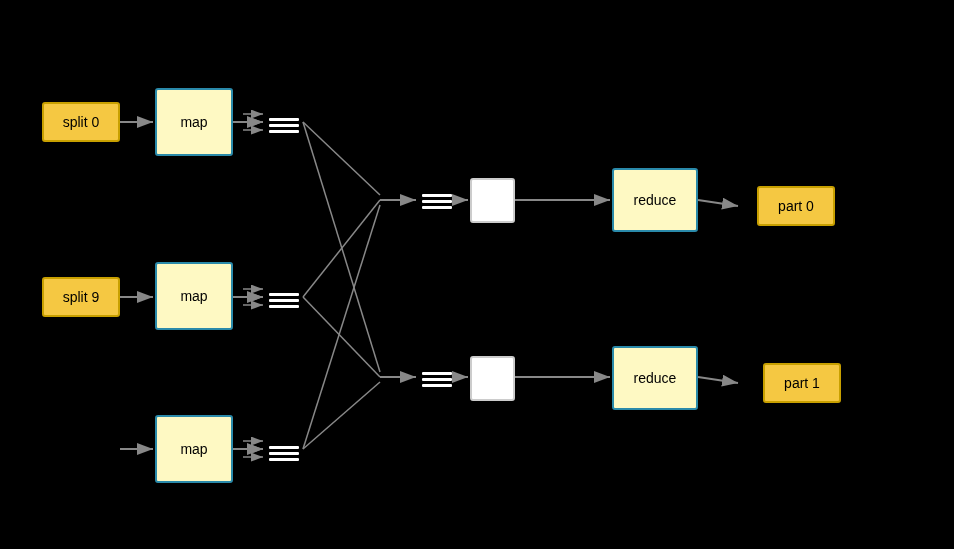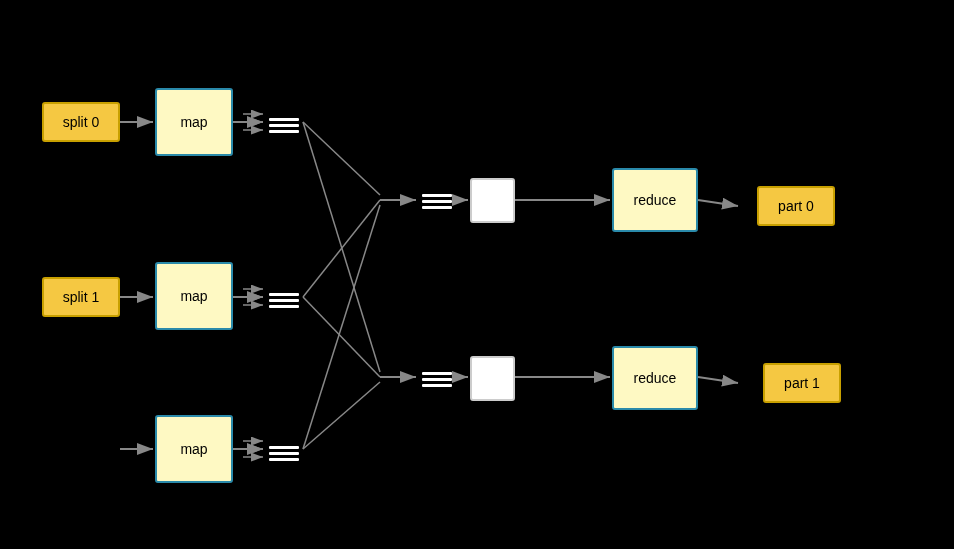--- a/index.html
+++ b/index.html
@@ -64,21 +64,21 @@
       border-radius: 1px;
     }
   </style>
 </head>
 <body>
 
 <div class="diagram">
 
   <div class="box box-yellow" style="left:42px; top:102px; width:78px; height:40px;">split 0</div>
 
-  <div class="box box-yellow" style="left:42px; top:277px; width:78px; height:40px;">split 1</div>
+  <div class="box box-yellow" style="left:42px; top:277px; width:78px; height:40px;">split 9</div>
 
 
   <div class="box box-blue" style="left:155px; top:88px; width:78px; height:68px;">map</div>
 
   <div class="box box-blue" style="left:155px; top:262px; width:78px; height:68px;">map</div>
 
   <div class="box box-blue" style="left:155px; top:415px; width:78px; height:68px;">map</div>
 
   <div class="lines-icon" style="left:265px; top:100px; width:38px; height:50px; padding: 4px;">
     <div class="line" style="width:100%;"></div>

